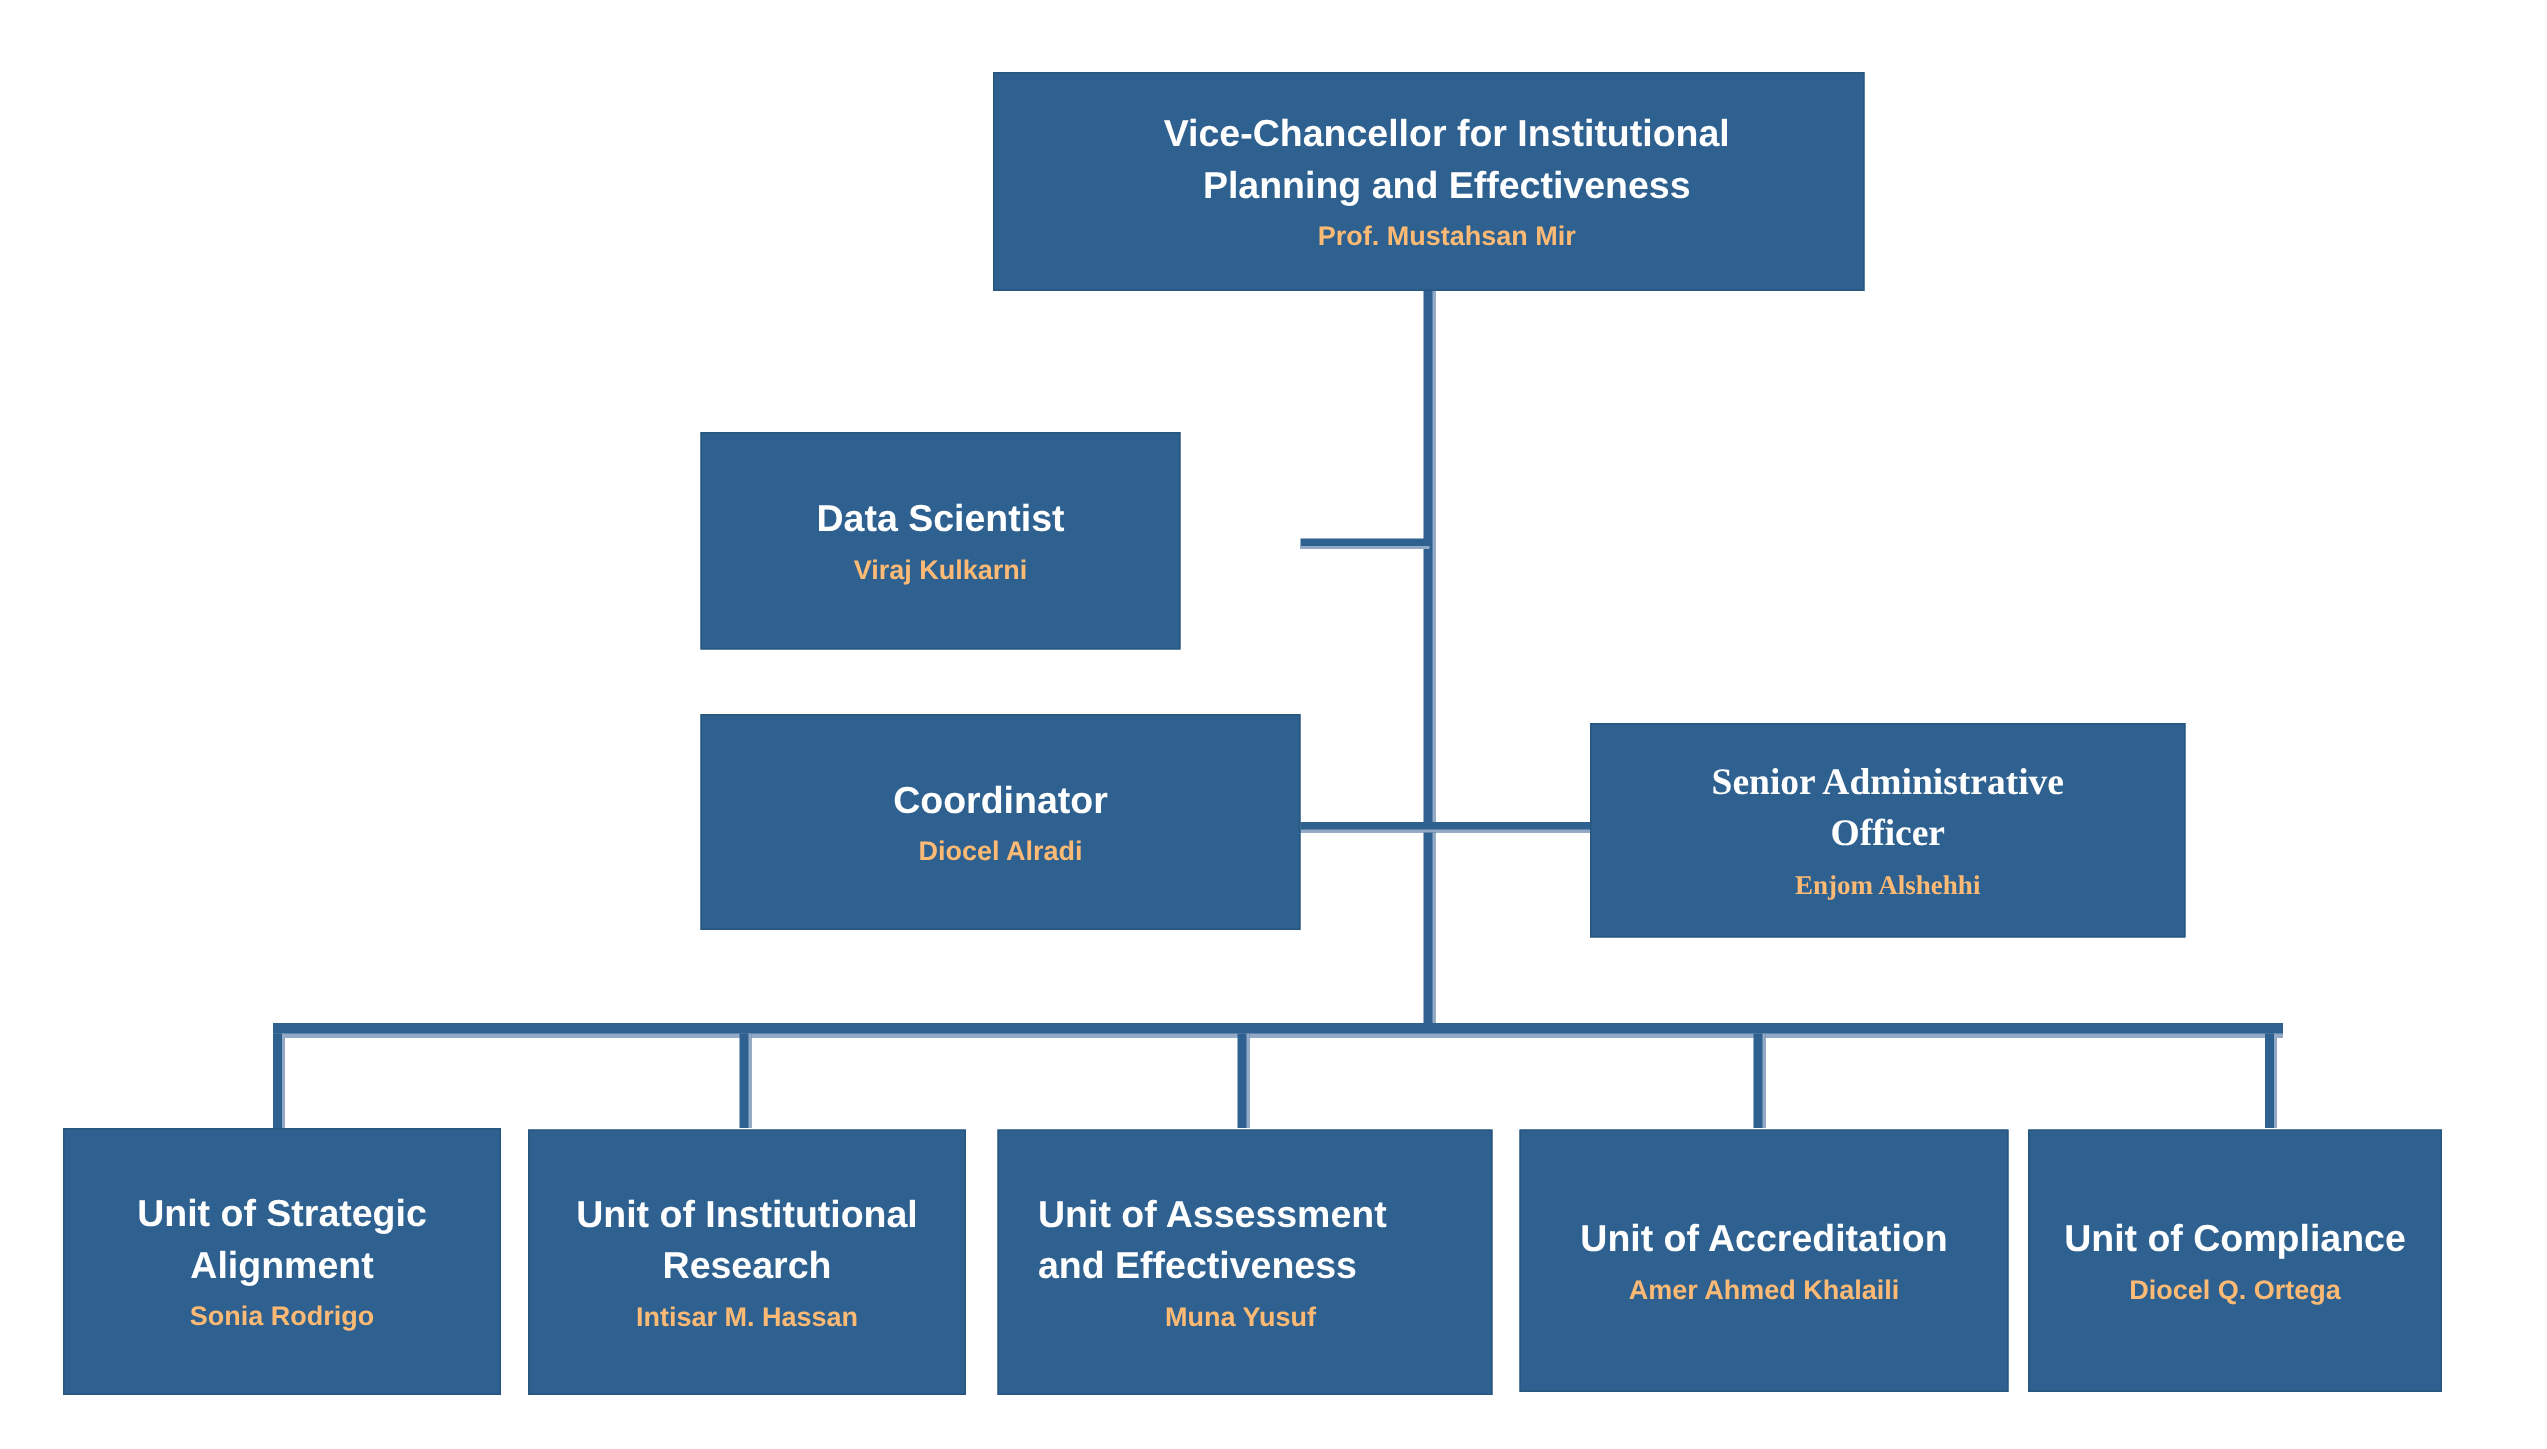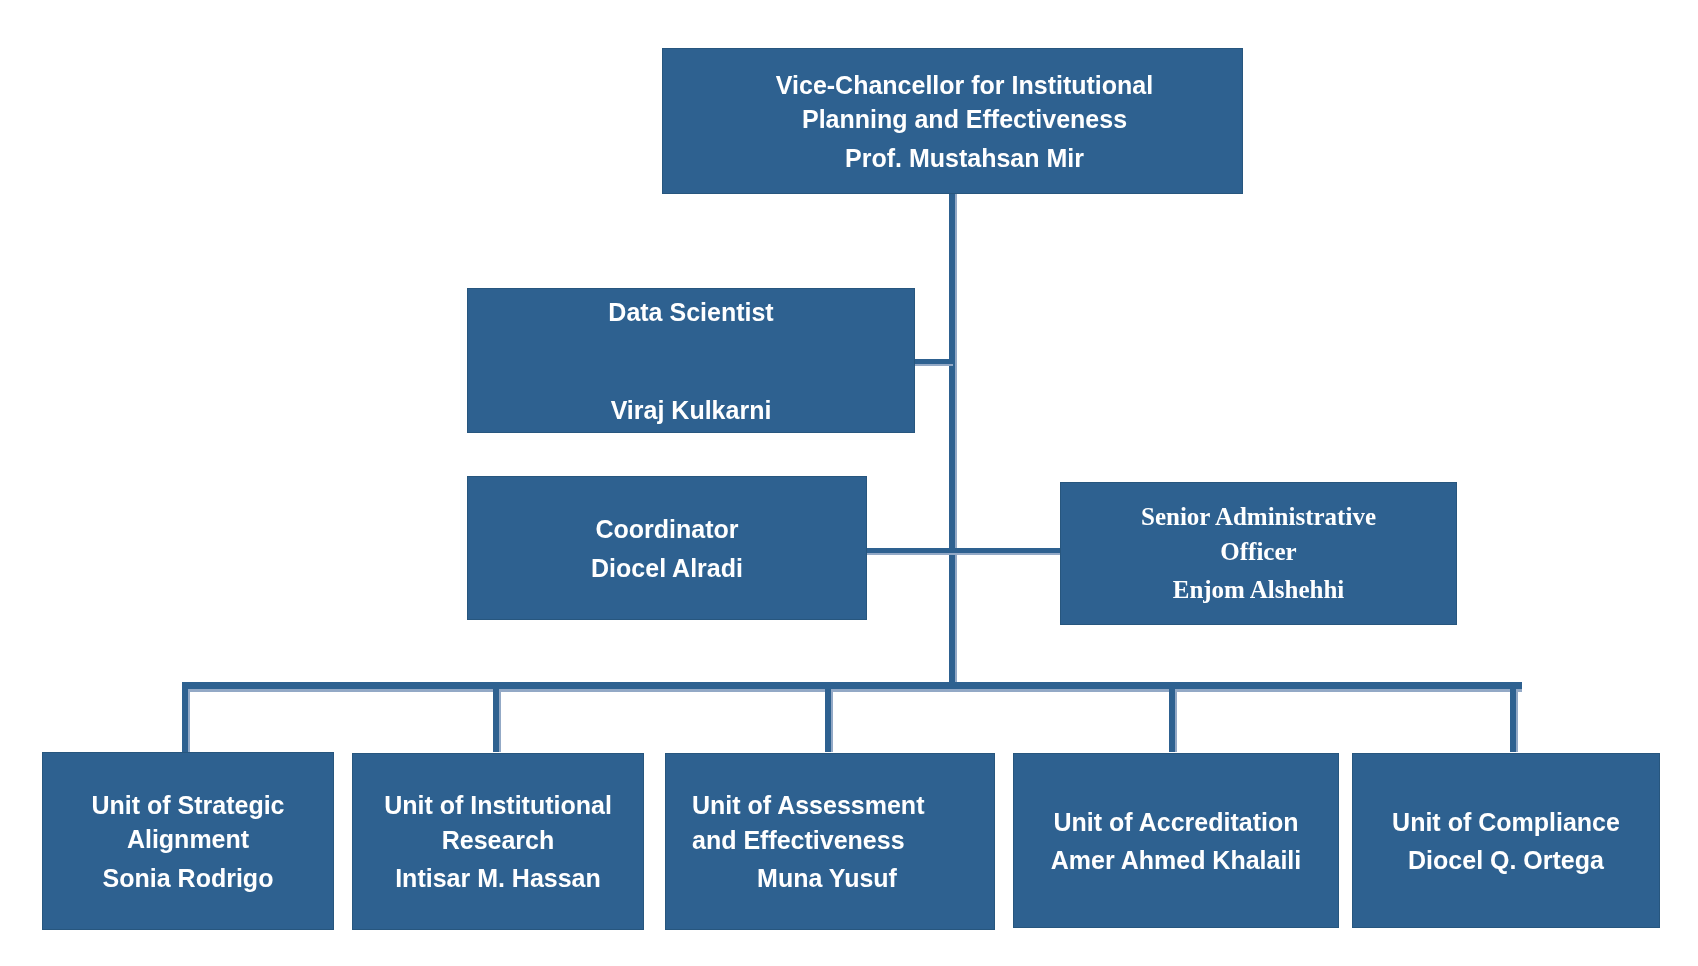--- a/index.html
+++ b/index.html
@@ -30,42 +30,42 @@
   }
   .role-title {
     font-weight: 700;
     font-size: 25px;
     line-height: 1.38;
     color: #ffffff;
     white-space: pre-line;
   }
   .person-name {
     font-weight: 700;
-    font-size: 25px;
+    font-size: 18px;
     line-height: 1.3;
-    color: #ffffff;
+    color: #fdba74;
     margin-top: 5px;
     white-space: pre-line;
   }
   
   .node--left-title .role-title {
     text-align: left;
     padding-left: 14px;
   }
 
   
   .node-vc        { left: 662px;  top: 48px;  width: 581px; height: 146px; padding-left: 42px; }
-  .node-ds        { left: 467px;  top: 288px; width: 448px; height: 145px; justify-content: space-between; }
+  .node-ds        { left: 467px;  top: 288px; width: 320px; height: 145px; }
   .node-coord     { left: 467px;  top: 476px; width: 400px; height: 144px; }
   .node-sao       { left: 1060px; top: 482px; width: 397px; height: 143px; font-family: Liberation Serif, serif; }
   .node-u1        { left: 42px;   top: 752px; width: 292px; height: 178px; }
   .node-u2        { left: 352px;  top: 753px; width: 292px; height: 177px; }
   .node-u3        { left: 665px;  top: 753px; width: 330px; height: 177px; padding-left: 12px; }
   .node-u4        { left: 1013px; top: 753px; width: 326px; height: 175px; }
-  .node-u5        { left: 1352px; top: 753px; width: 308px; height: 175px; }
+  .node-u5        { left: 1352px; top: 753px; width: 276px; height: 175px; }
 
   
   .h-line {
     position: absolute;
     background: #2E6190;
     height: 5px;
     border-bottom: 2px solid #93A9C6;
   }
   .v-line {
     position: absolute;

